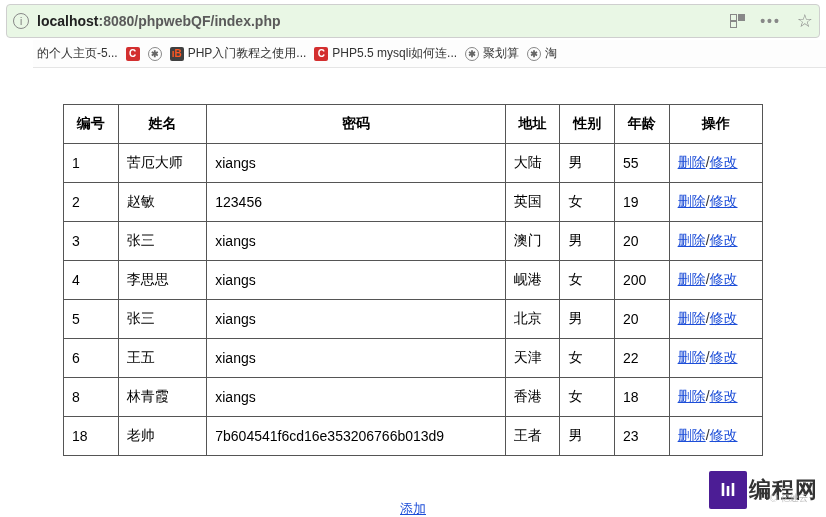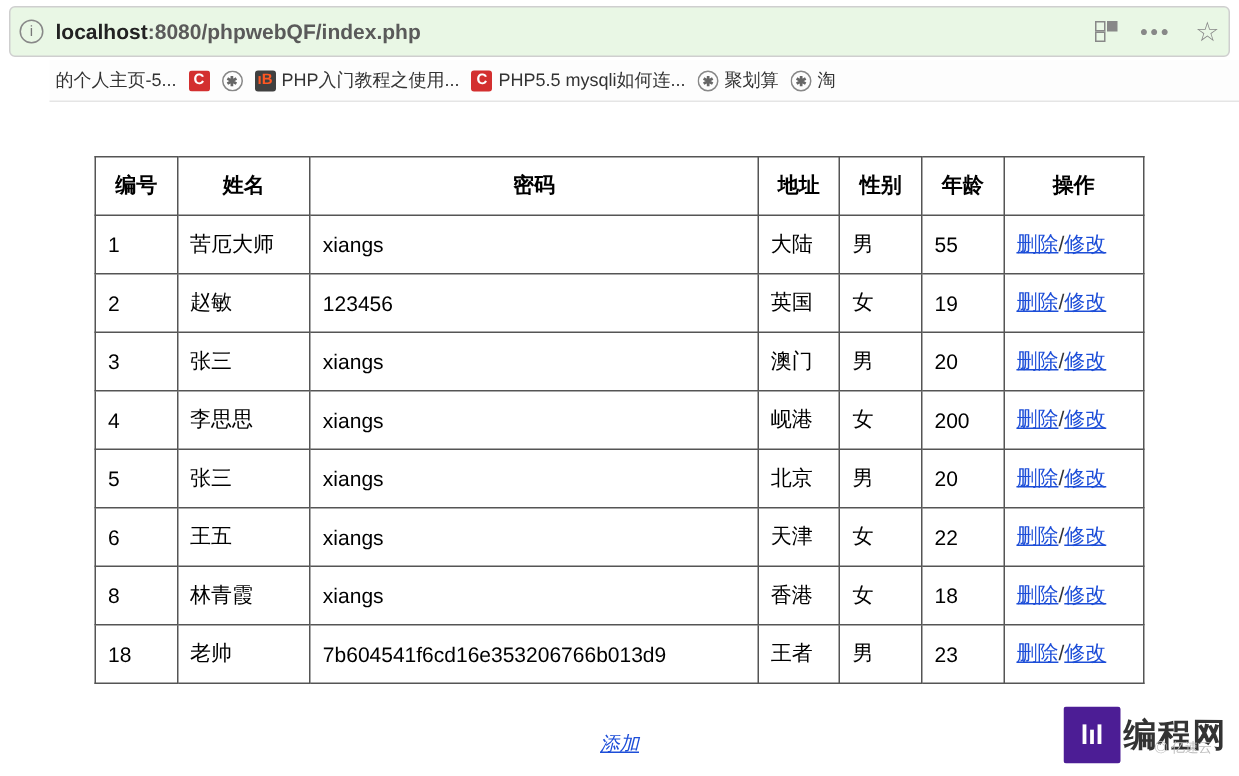--- a/index.html
+++ b/index.html
@@ -20,21 +20,21 @@
 .bm-ic { width: 14px; height: 14px; display: inline-flex; align-items: center; justify-content: center; font-size: 10px; font-weight: bold; border-radius: 2px; }
 .ic-c { background: #d32f2f; color: #fff; }
 .ic-globe { border:1px solid #888; border-radius:50%; color:#666; font-size:9px; }
 .ic-i { background: #404040; color: #ff5722; }
 .content { padding: 20px 10px 10px 10px; display:flex; flex-direction:column; align-items:center; }
 table { border-collapse: collapse; width: 700px; margin: 16px auto; }
 th, td { border: 1px solid #555; padding: 10px 8px; font-size: 14px; text-align: left; }
 th { text-align: center; font-weight: bold; }
 .op-cell a, .add-link { color: #1d4ed8; text-decoration: underline; cursor: pointer; }
 .op-cell .sep { color: #333; }
-.add-wrap { text-align:center; margin-top:15px;font-style:italic; }
+.add-wrap { text-align:center; margin-top:28px; }
 .watermark { position: fixed; right: 8px; bottom: 8px; display: flex; align-items: center; gap: 2px; }
 .wm-box { background: #4c1d95; color:#fff; width:38px; height:38px; display:flex; align-items:center; justify-content:center; font-weight:bold; font-size:18px; border-radius:2px; }
 .wm-text { font-size: 22px; font-weight: bold; color:#333; letter-spacing:1px; }
 .wm-sub { position:fixed; right:18px; bottom:12px; font-size:9px; color:#bbb; }
 </style>
 </head>
 <body>
 
 <div class="addr-bar">
   <span class="addr-icon">i</span>

